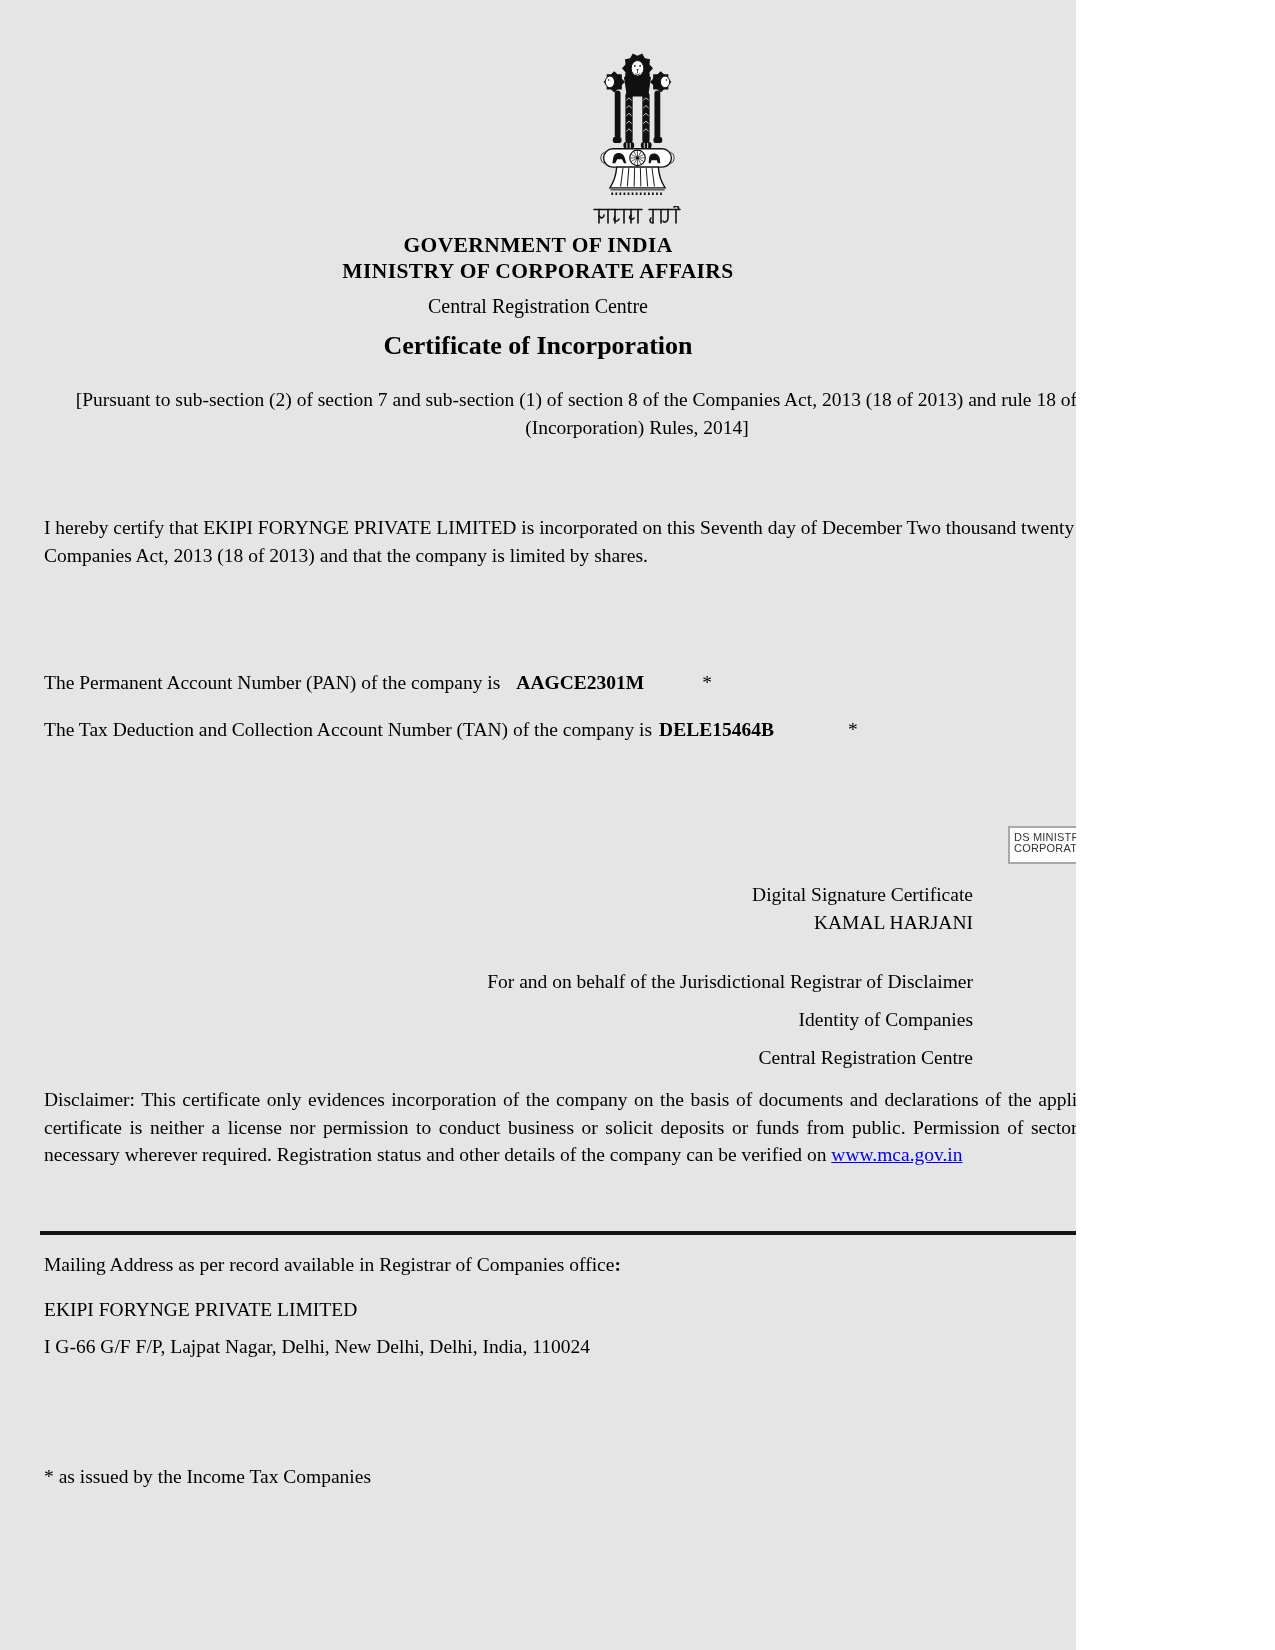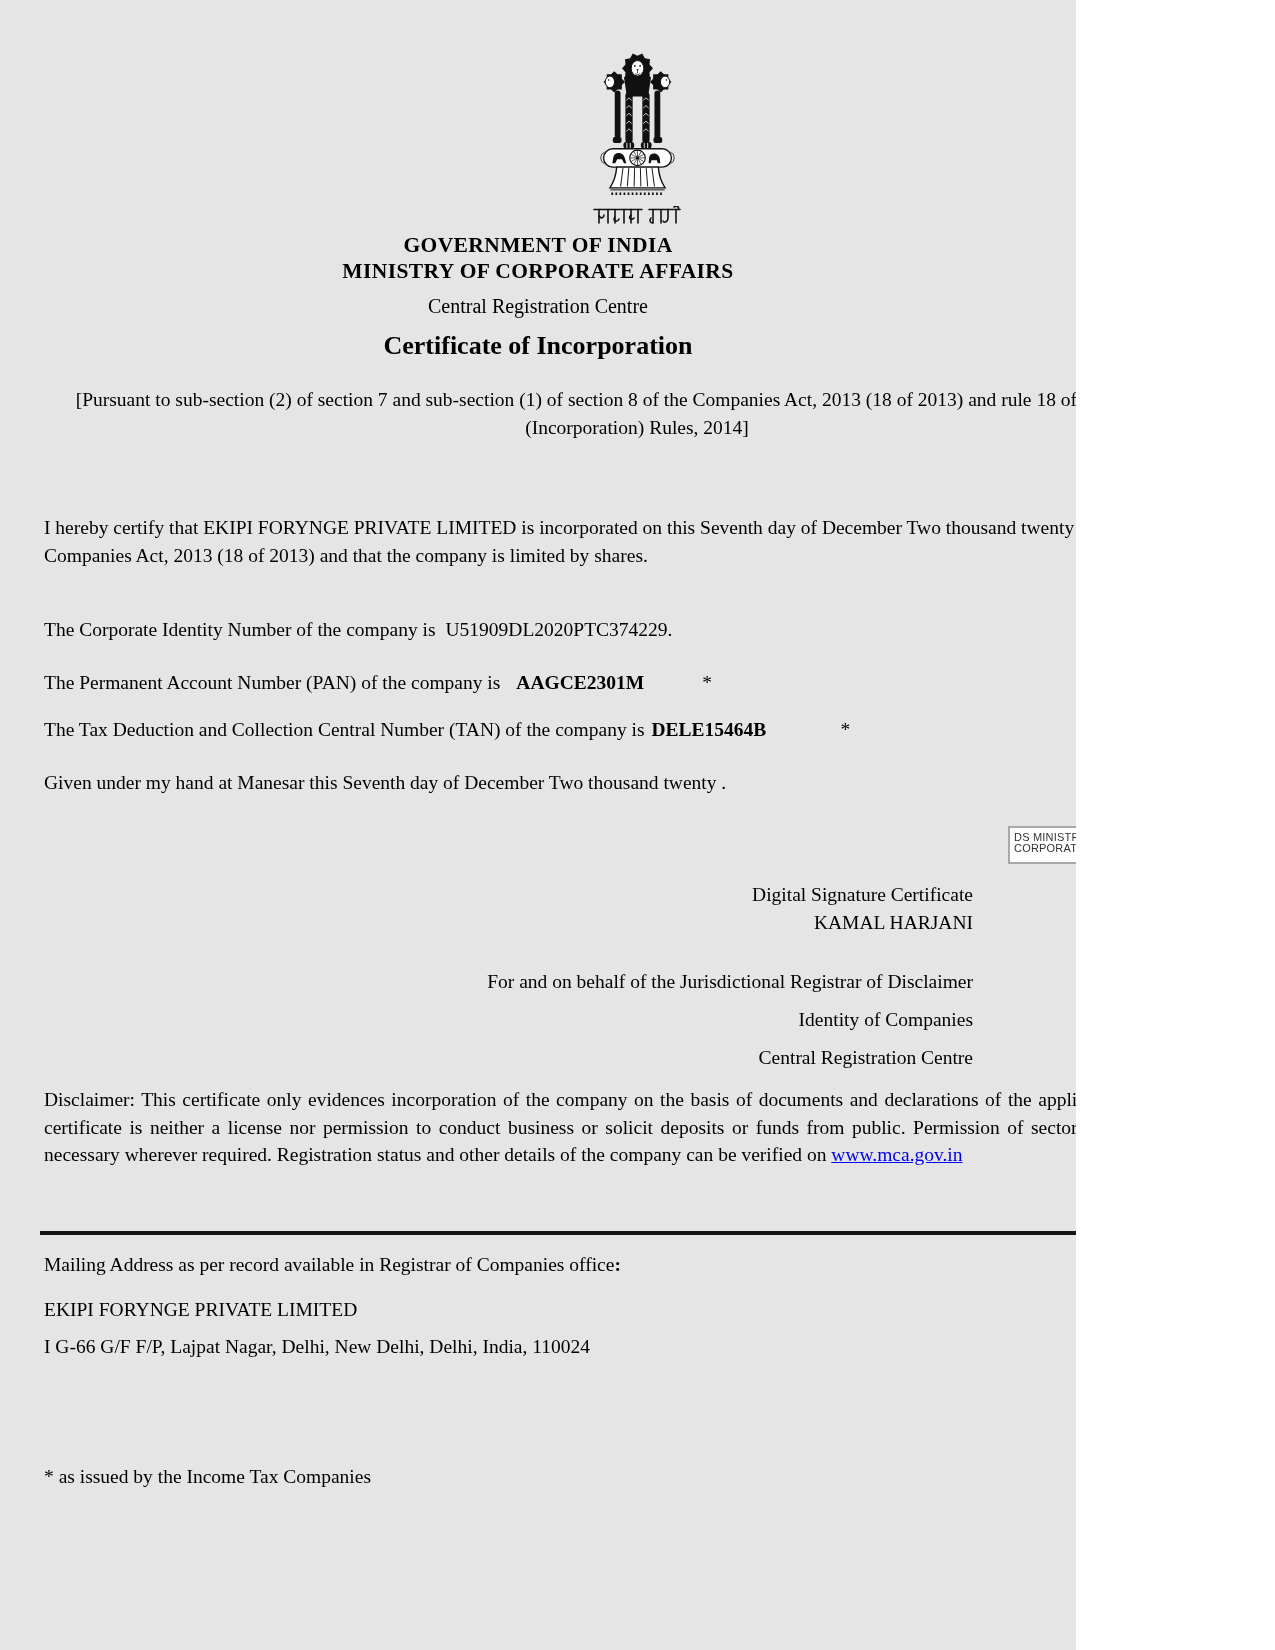--- a/index.html
+++ b/index.html
@@ -148,27 +148,25 @@
   <div class="cen hdr-bold" style="top:233px;">GOVERNMENT OF INDIA</div>
   <div class="cen hdr-bold" style="top:259px;">MINISTRY OF CORPORATE AFFAIRS</div>
   <div class="cen hdr-reg" style="top:295px;">Central Registration Centre</div>
 
   <div class="cen doc-title" style="top:331px;">Certificate of Incorporation</div>
 
   <div class="abs pursuant" style="top:386px;">[Pursuant to sub-section (2) of section 7 and sub-section (1) of section 8 of the Companies Act, 2013 (18 of 2013) and rule 18 of the Companies (Incorporation) Rules, 2014]</div>
 
   <div class="l para body-text" style="top:514px;">I hereby certify that EKIPI FORYNGE PRIVATE LIMITED is incorporated on this Seventh day of December Two thousand twenty under the Companies Act, 2013 (18 of 2013) and that the company is limited by shares.</div>
 
-  <div class="l para body-text" style="top:616px;"><span>The Corporate Identity Number of the company is</span><span class="val-reg">U51909DL2020PTC374229</span><span>.</span></div>
 
   <div class="l para body-text" style="top:669px;"><span>The Permanent Account Number (PAN) of the company is</span><span class="val-bold pan-val">AAGCE2301M</span><span class="pan-star">*</span></div>
 
-  <div class="l para body-text" style="top:716px;"><span>The Tax Deduction and Collection Central Number (TAN) of the company is</span><span class="val-bold tan-val">DELE15464B</span><span class="tan-star">*</span></div>
-
-  <div class="l para body-text" style="top:769px;">Given under my hand at Manesar this Seventh day of December Two thousand twenty .</div>
+  <div class="l para body-text" style="top:716px;"><span>The Tax Deduction and Collection Account Number (TAN) of the company is</span><span class="val-bold tan-val">DELE15464B</span><span class="tan-star">*</span></div>
+
 
   <div class="ds-box">
     <div class="ds-label">
       <div>DS MINISTRY OF</div>
       <div>CORPORATE AFFAIRS 6</div>
     </div>
     <svg class="ds-squiggle" width="24" height="34" viewBox="0 0 24 34">
       <path d="M7,31 C2,19 11,3 15,5 C19,7 8,17 17,29" stroke="#dca8a4" stroke-width="1.6" fill="none"></path>
     </svg>
     <div class="ds-micro"></div>

